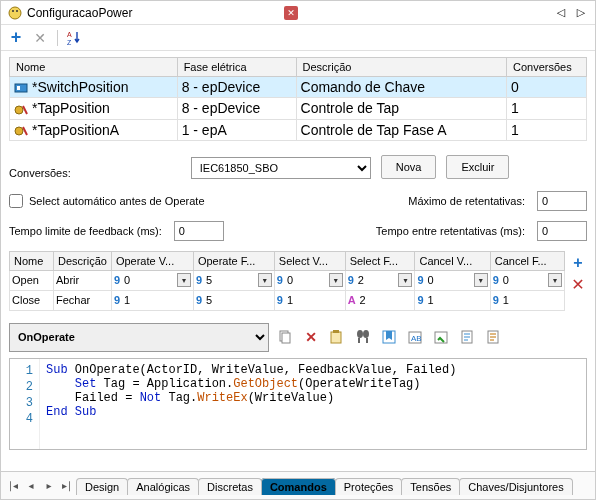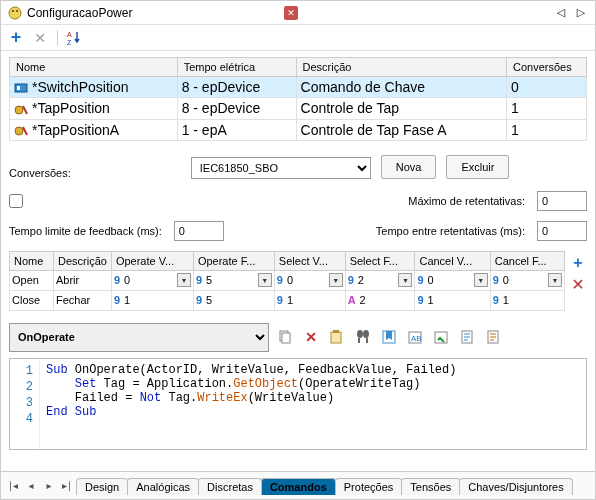--- a/index.html
+++ b/index.html
@@ -85,21 +85,21 @@
           <path d="M10 2 v10 M8 9 l2 3 l2 -3" stroke="#1844b0" fill="none" stroke-width="1.4"></path>
         </svg>
     </span>
   </div>
 
   <div class="content">
     <table class="table1">
       <thead>
           <tr>
         <th>Nome</th>
-        <th>Tempo elétrica</th>
+        <th>Fase elétrica</th>
         <th>Descrição</th>
         <th style="width:80px">Conversões</th>
       </tr>
         </thead>
       <tbody>
         <tr class="selrow">
           <td><span class="ricon"><svg width="16" height="14">
                   <rect x="1" y="3" width="12" height="8" fill="#3a8dd0" stroke="#15507e"></rect>
                   <rect x="3" y="5" width="3" height="4" fill="#fff"></rect>
                 </svg></span><span>*SwitchPosition</span></td>
@@ -132,20 +132,21 @@
       <label>Conversões:</label>
       <div style="flex:0 0 100px"></div>
       <select class="combo" style="width:180px"><option>IEC61850_SBO</option></select>
       <button class="btn">Nova</button>
       <button class="btn">Excluir</button>
     </div>
 
     <div class="row3">
       <label class="chk">
         <input type="checkbox" style="">
+        <span>Select automático antes de Operate</span>
       </label>
       <div style="flex:1"></div>
       <label>Máximo de retentativas:</label>
       <input class="numin" value="0" style="">
     </div>
 
     <div class="row4">
       <label>Tempo limite de feedback (ms):</label>
       <input class="numin" value="0" style="">
       <div style="flex:1"></div>

